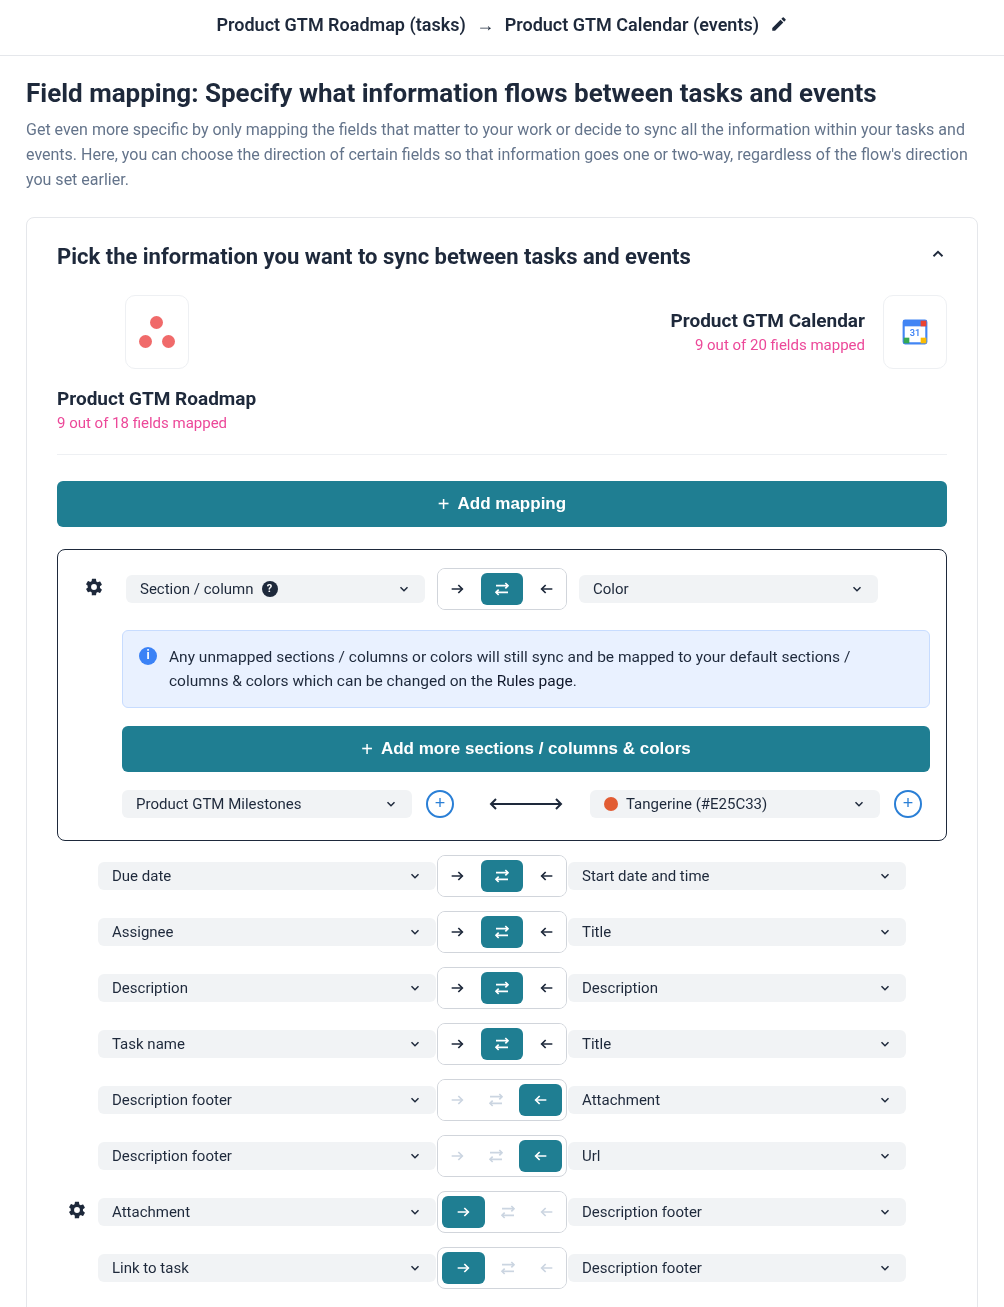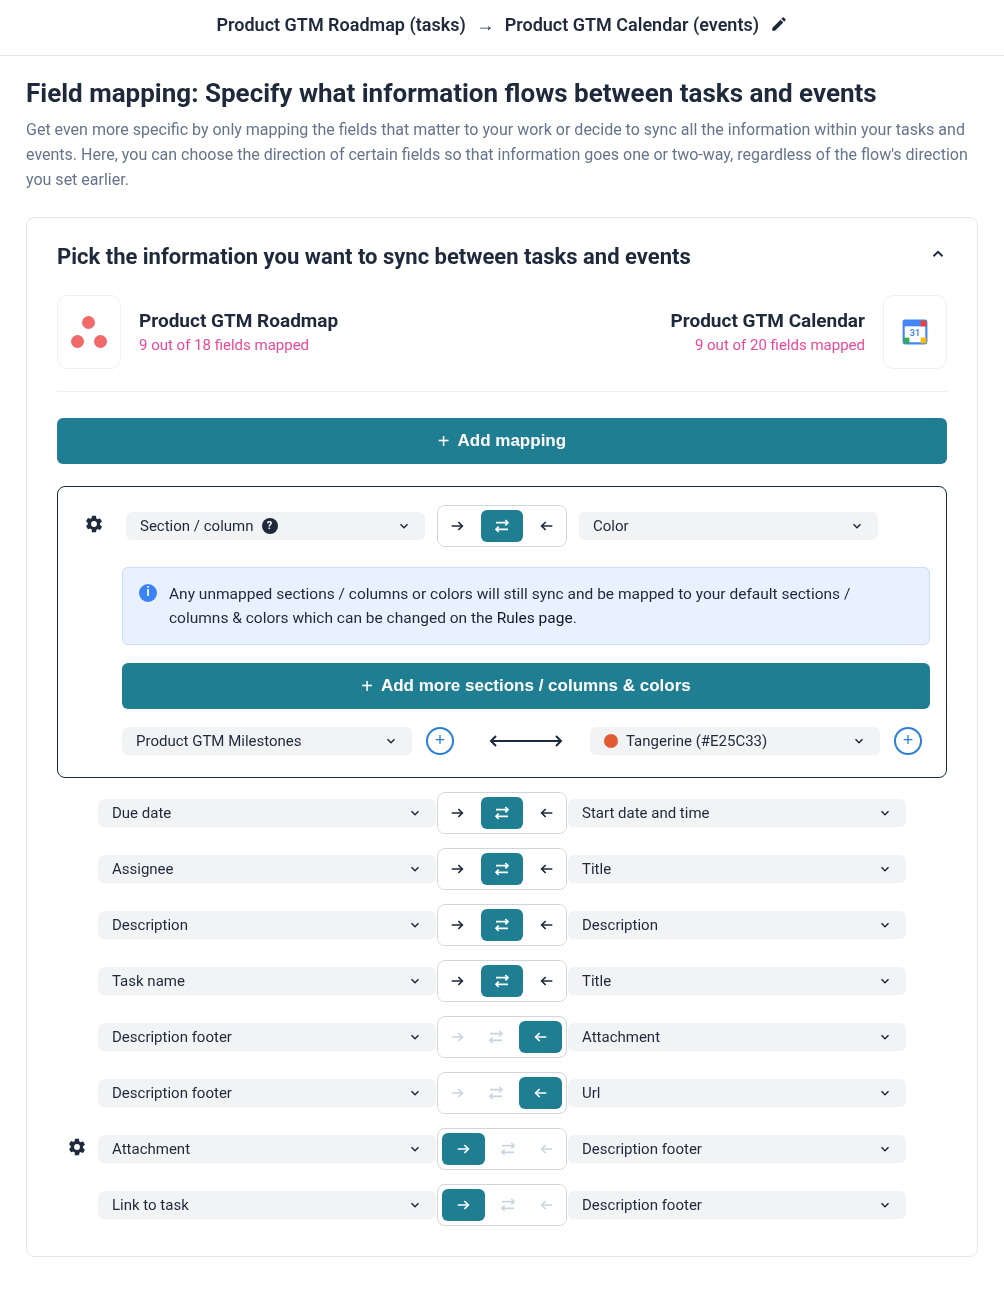--- a/index.html
+++ b/index.html
@@ -52,20 +52,21 @@
   .sources {
     display: flex;
     justify-content: space-between;
     align-items: flex-start;
     margin-bottom: 22px;
   }
   .source-left, .source-right {
     display: flex;
     align-items: center;
     gap: 18px;
+    flex-direction: column;
   }
   .source-right { flex-direction: row-reverse; text-align: right; }
   .app-icon-box {
     width: 64px;
     height: 74px;
     border: 1px solid #eef0f3;
     border-radius: 10px;
     display: flex;
     align-items: center;
     justify-content: center;

